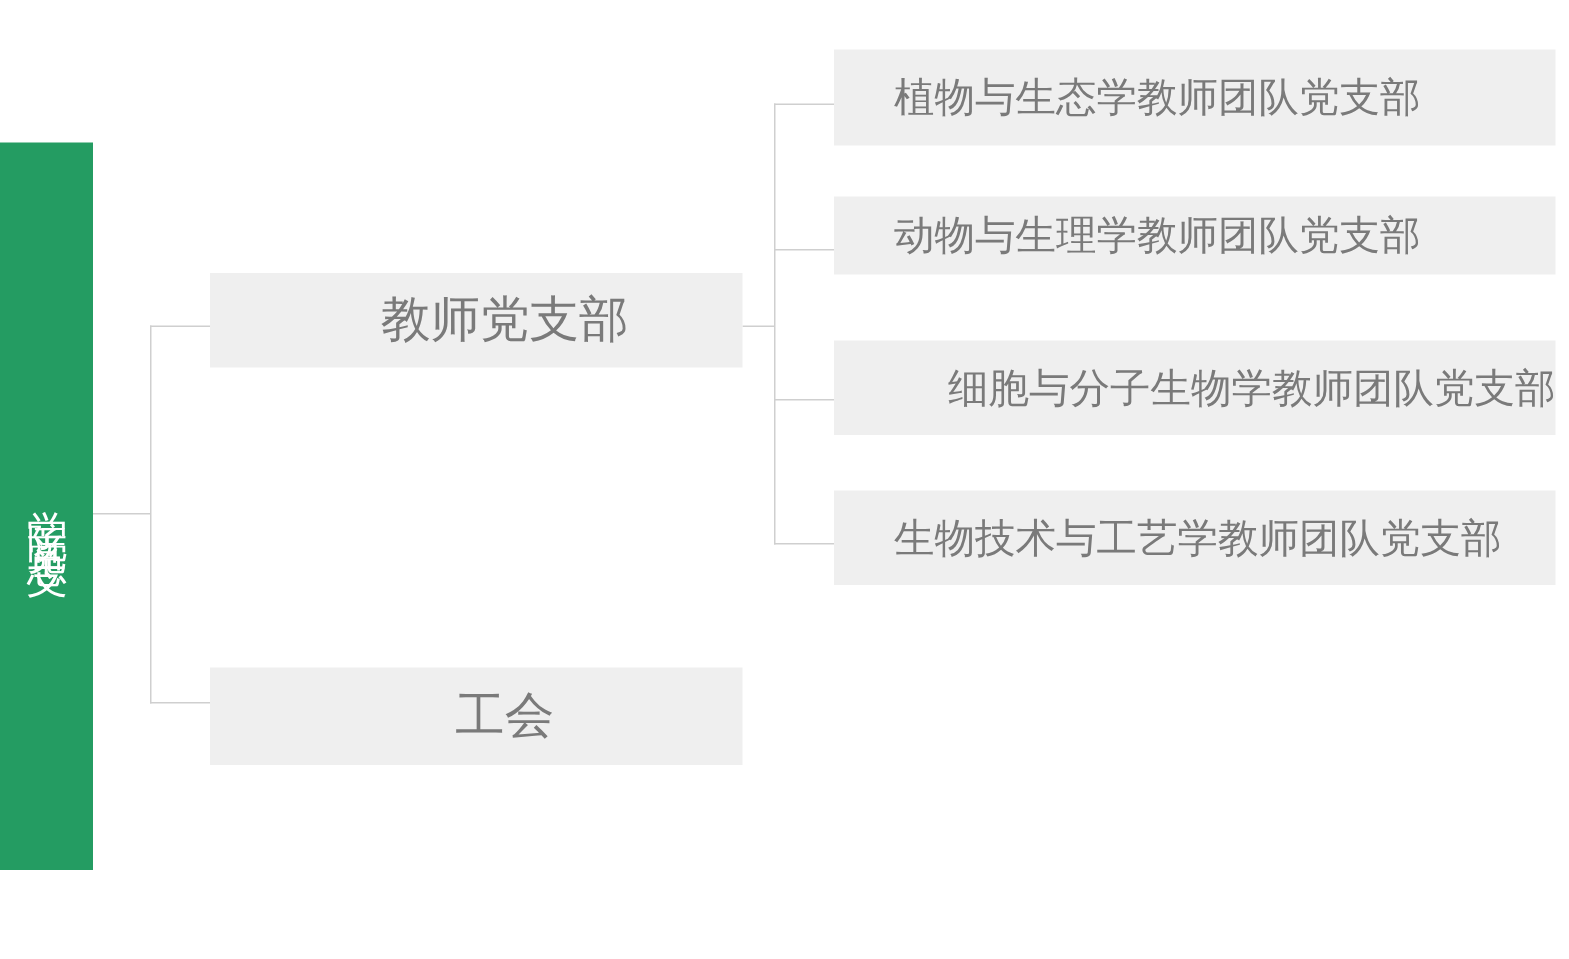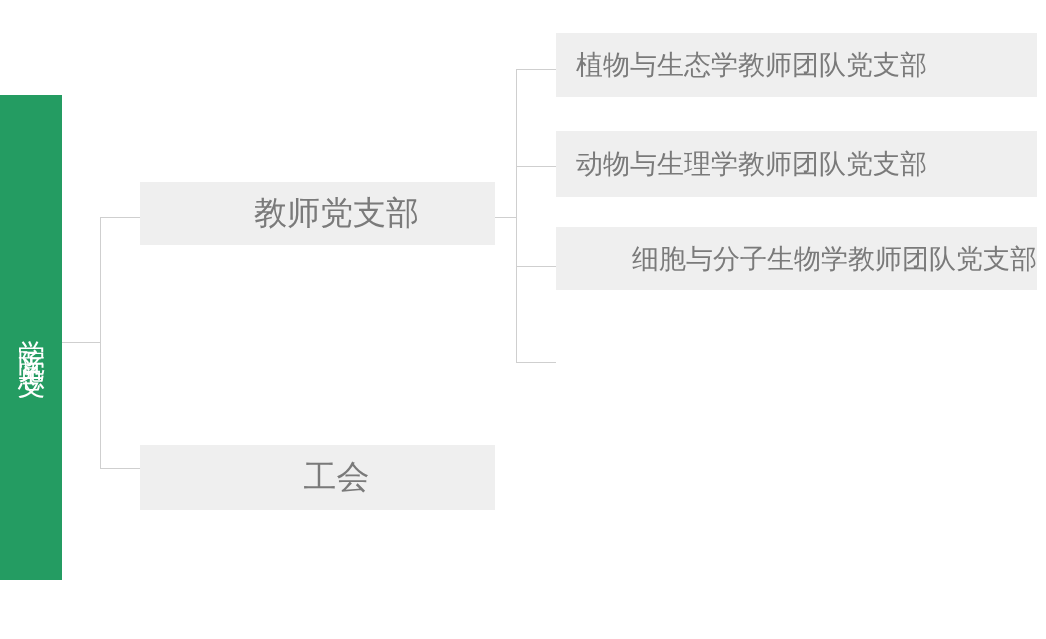--- a/index.html
+++ b/index.html
@@ -51,26 +51,26 @@
     width: 355px;
     justify-content: center;
     font-size: 33px;
   }
   .branch-node.teacher { top: 182px; height: 63px; }
   .branch-node.union   { top: 433px; height: 65px; margin-top: 12px; }
   .sub-node {
     left: 556px;
     width: 481px;
     height: 63px;
-    padding-left: 20px;
+    padding-left: 40px;
     justify-content: flex-start;
     font-size: 27px;
   }
   .sub-node.s1 { top: 33px; height: 64px; }
-  .sub-node.s2 { top: 131px; height: 66px; }
+  .sub-node.s2 { top: 131px; height: 52px; }
   .sub-node.s3 { top: 227px; justify-content: flex-end; }
   .sub-node.s4 { top: 327px; }
   .h-line, .v-line { position: absolute; background: var(--connector); }
   .h-line { height: 1px; }
   .v-line { width: 1px; }
   .ln-root-stub    { left: 62px;  top: 342px; width: 38px; }
   .ln-left-vert    { left: 100px; top: 217px; height: 252px; }
   .ln-teacher-stub { left: 100px; top: 217px; width: 40px; }
   .ln-union-stub   { left: 100px; top: 468px; width: 40px; }
   .ln-teacher-out  { left: 495px; top: 217px; width: 21px; }
@@ -109,14 +109,17 @@
 
   <div class="node sub-node s1">
     <span>植物与生态学教师团队党支部</span>
   </div>
   <div class="node sub-node s2">
     <span>动物与生理学教师团队党支部</span>
   </div>
   <div class="node sub-node s3">
     <span>细胞与分子生物学教师团队党支部</span>
   </div>
+  <div class="node sub-node s4">
+    <span>生物技术与工艺学教师团队党支部</span>
+  </div>
 
 </div>
 
 </body></html>

